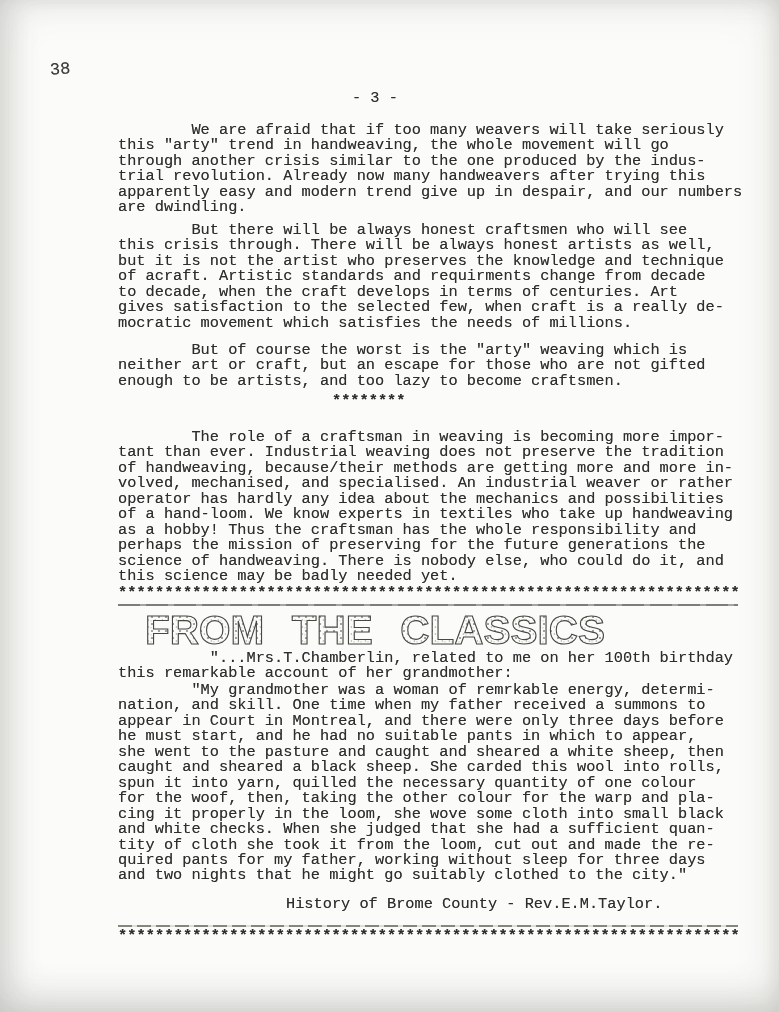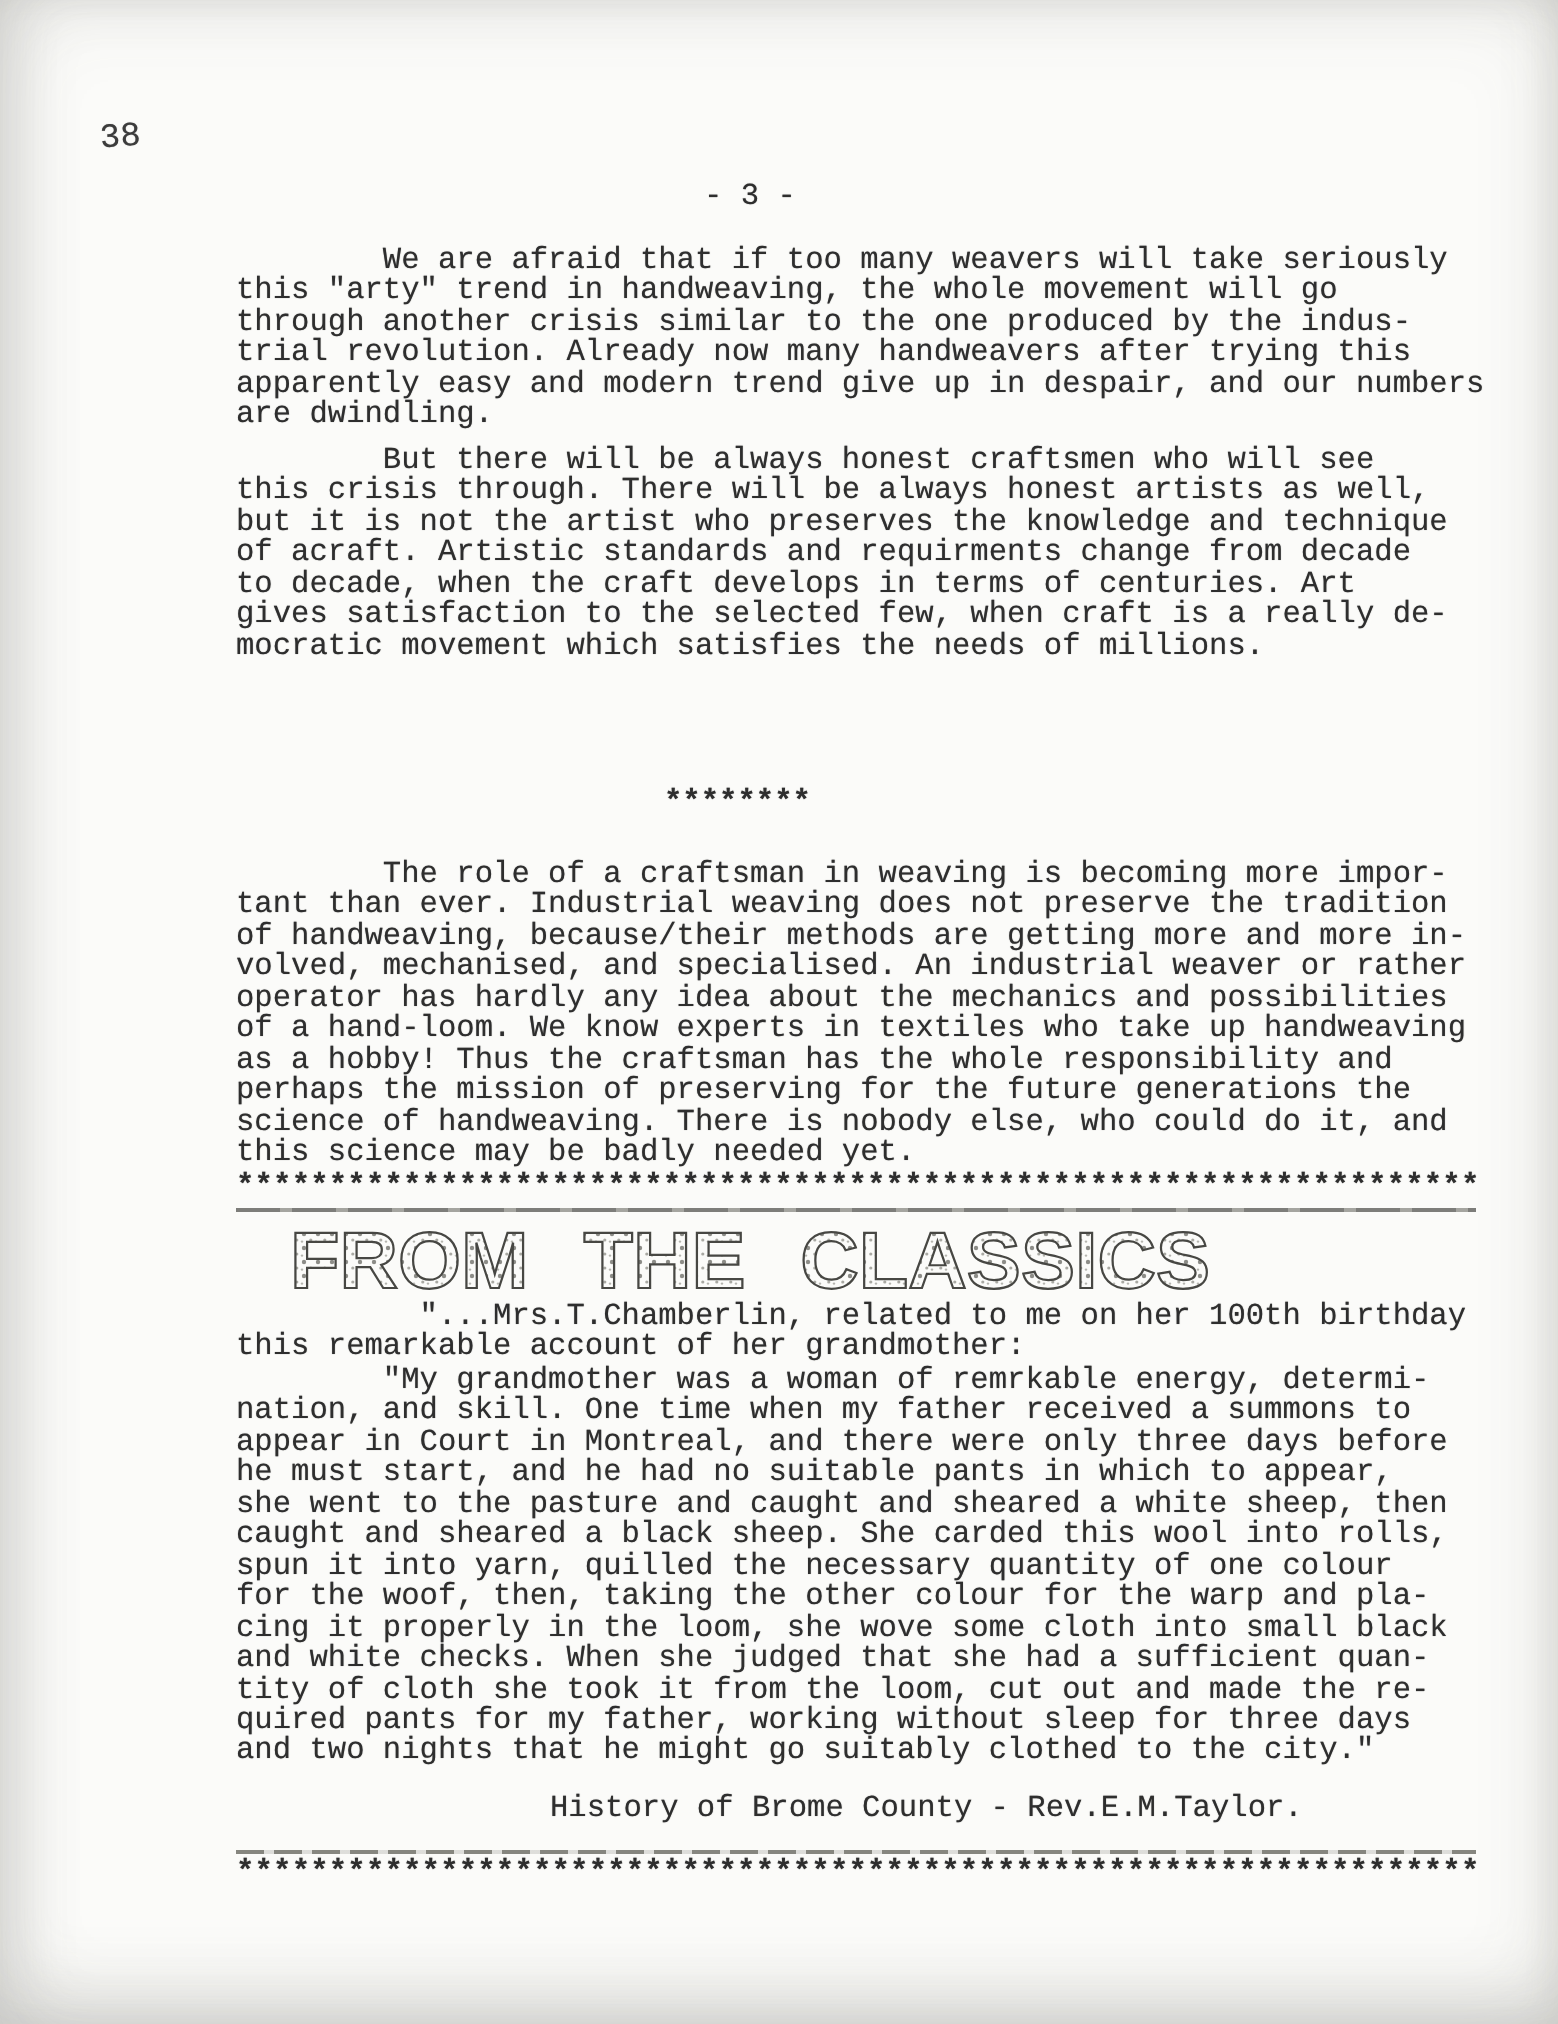--- a/index.html
+++ b/index.html
@@ -67,21 +67,21 @@
   }
   .rule-dashed {
     background: repeating-linear-gradient(90deg, #86867f 0 14px, rgba(134,134,127,0.25) 14px 19px);
   }
   .heading-svg {
     position: absolute;
     left: 143px;
     top: 608px;
   }
   .attribution {
-    left: 275px;
+    left: 286px;
     top: 897px;
   }
 </style>
 </head>
 <body>
 
 <div class="page">
 
   <div class="handnum">38</div>
 
@@ -95,20 +95,23 @@
 are dwindling.</div>
 
   <div class="tw" style="top:223px">        But there will be always honest craftsmen who will see
 this crisis through. There will be always honest artists as well,
 but it is not the artist who preserves the knowledge and technique
 of acraft. Artistic standards and requirments change from decade
 to decade, when the craft develops in terms of centuries. Art
 gives satisfaction to the selected few, when craft is a really de-
 mocratic movement which satisfies the needs of millions.</div>
 
+  <div class="tw" style="top:343px">        But of course the worst is the "arty" weaving which is
+neither art or craft, but an escape for those who are not gifted
+enough to be artists, and too lazy to become craftsmen.</div>
 
   <div class="tw stars-small">********</div>
 
   <div class="tw" style="top:430px">        The role of a craftsman in weaving is becoming more impor-
 tant than ever. Industrial weaving does not preserve the tradition
 of handweaving, because/their methods are getting more and more in-
 volved, mechanised, and specialised. An industrial weaver or rather
 operator has hardly any idea about the mechanics and possibilities
 of a hand-loom. We know experts in textiles who take up handweaving
 as a hobby! Thus the craftsman has the whole responsibility and

